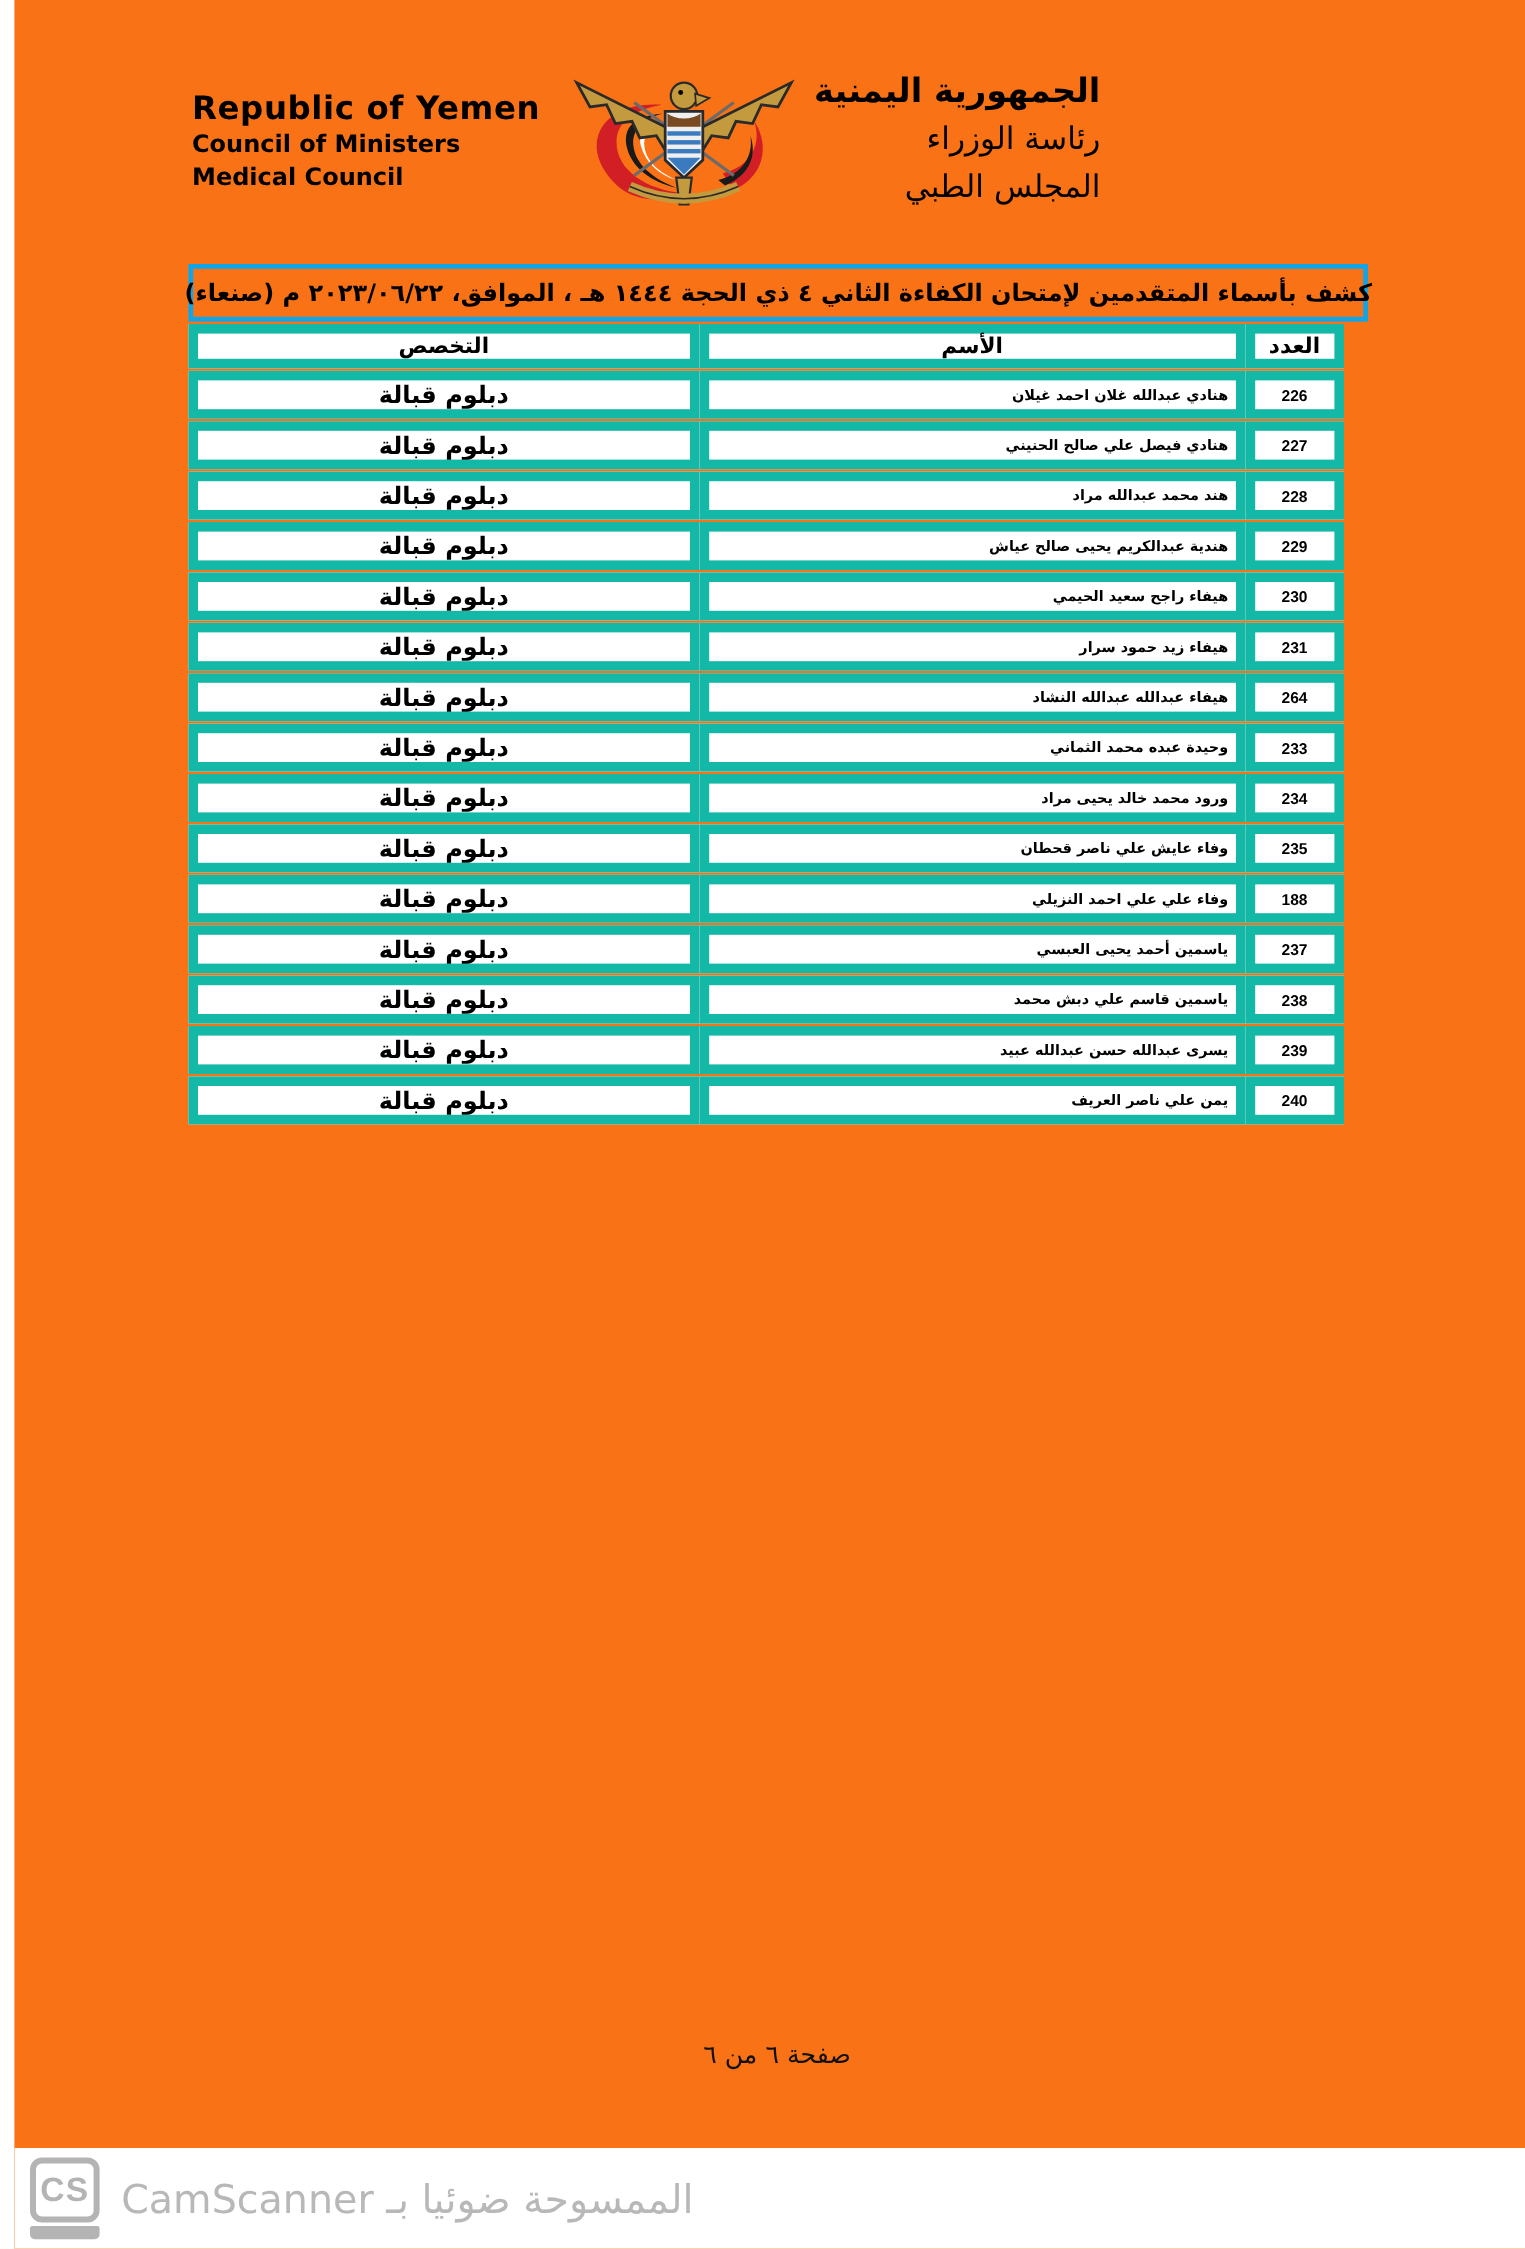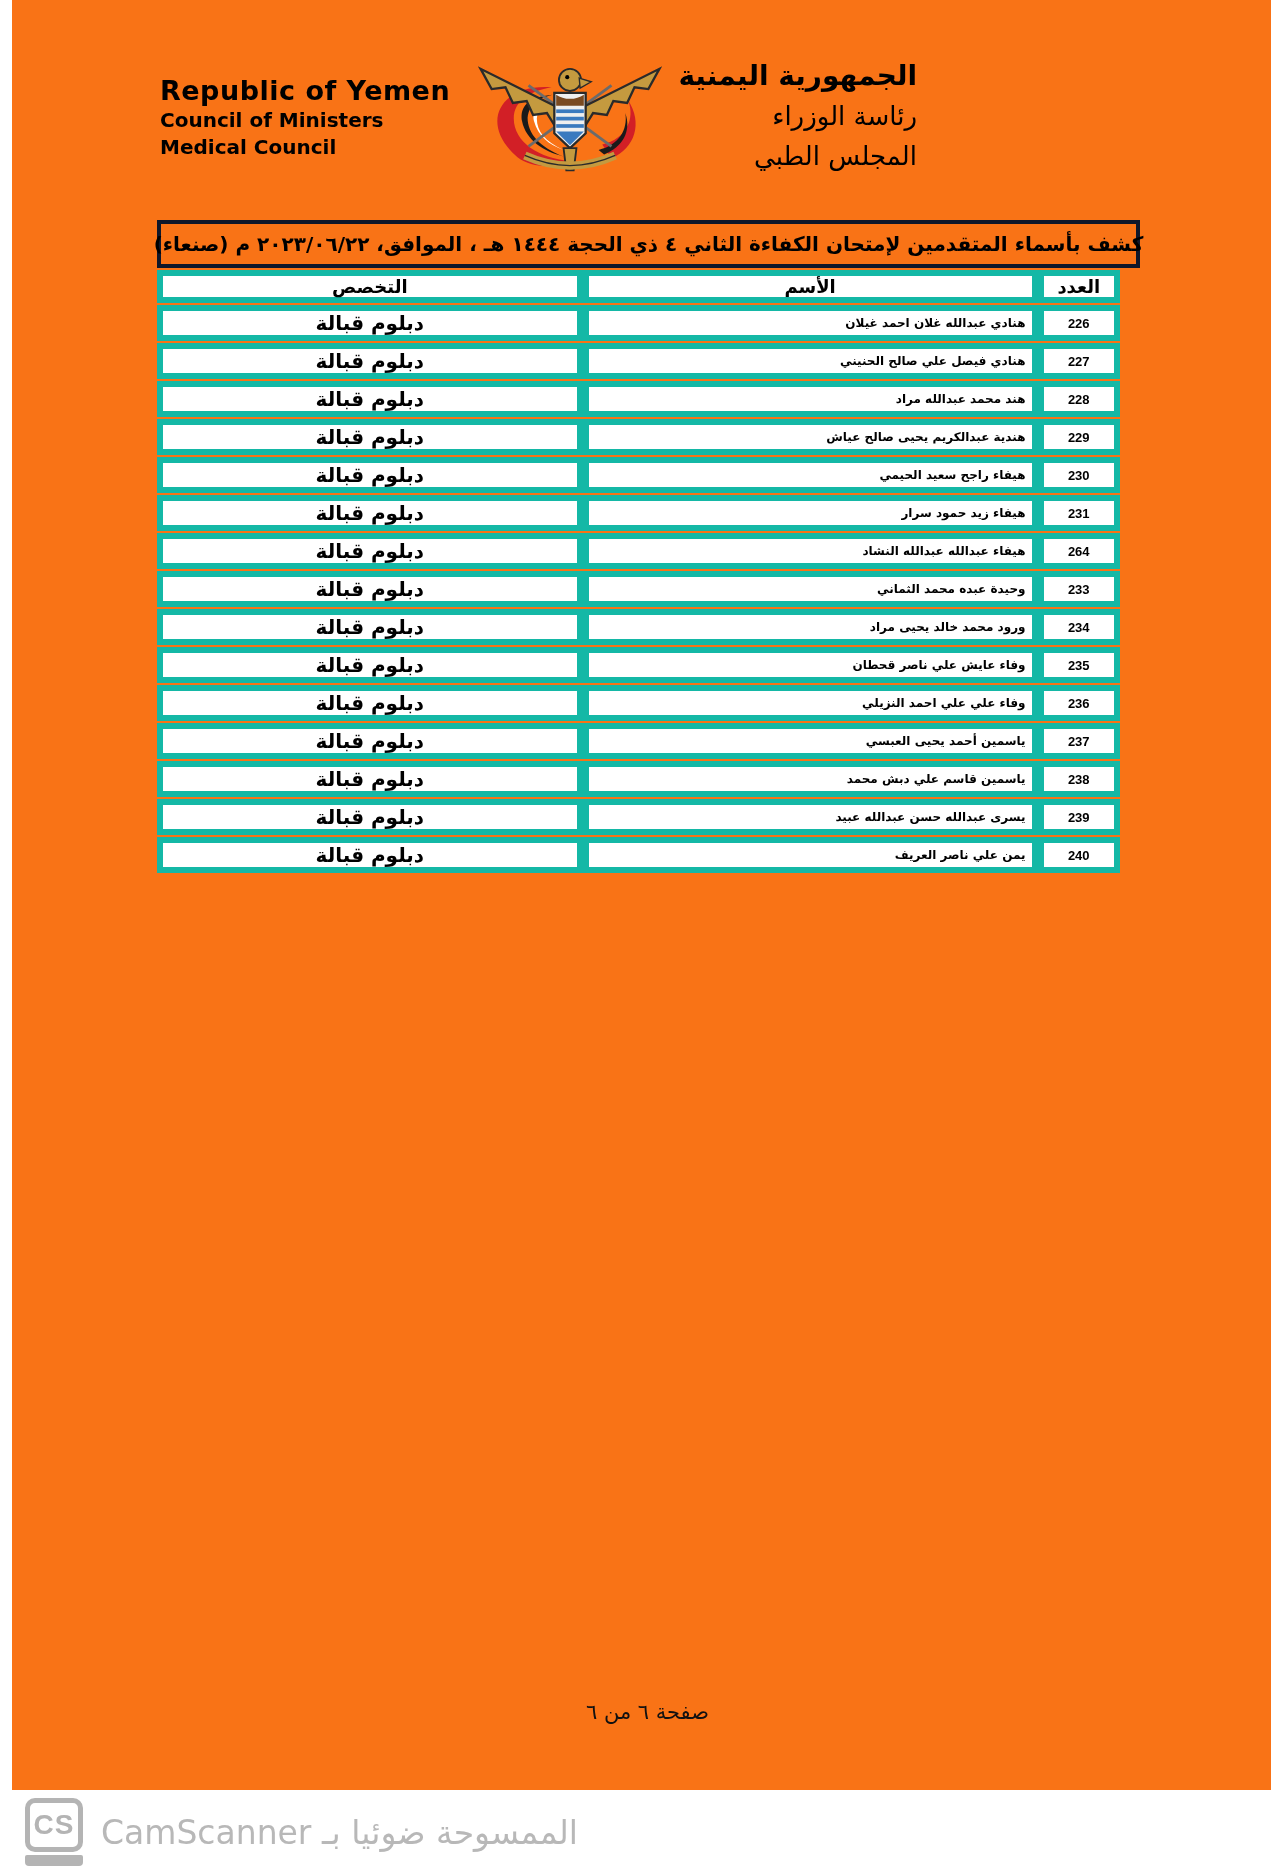--- a/index.html
+++ b/index.html
@@ -13,29 +13,29 @@
   .header-en { position:absolute; left:148px; top:74px; text-align:left; }
   .header-en .en1 { font-size:27px; font-weight:bold; line-height:33px; letter-spacing:0.5px; }
   .header-en .en2 { font-size:20px; font-weight:bold; line-height:27px; }
   .emblem { position:absolute; left:452px; top:54px; width:212px; height:120px; }
   .header-ar { position:absolute; right:366px; top:56px; text-align:right; direction:rtl; }
   .header-ar .ar1 { font-size:28px; font-weight:bold; line-height:40px; }
   .header-ar .ar2 { font-size:26px; font-weight:normal; line-height:40px; }
   
   .title-box {
     position:absolute; left:145px; top:220px; width:983px; height:48px;
-    border:4px solid #0f172a; box-sizing:border-box; direction:rtl;
+    border:4px solid #0ea5e9; box-sizing:border-box; direction:rtl;
     display:flex; align-items:center; justify-content:center;
     font-size:20px; font-weight:bold; white-space:nowrap;
   }
   
   .table-wrap { position:absolute; left:145px; top:268px; width:963px; }
   table.roster { border-collapse:separate; border-spacing:0 2px; width:100%; direction:rtl; }
   table.roster th, table.roster td {
-    border:6px solid #14b8a6; box-sizing:border-box; background:#fff;
+    border:8px solid #14b8a6; box-sizing:border-box; background:#fff;
     padding:0 6px; vertical-align:middle;
   }
   th.col-num, td.col-num  { width:82px;  text-align:center; }
   th.col-name,td.col-name { width:452px; }
   th.col-spec,td.col-spec { width:423px; text-align:center; }
   table.roster th { height:30px; font-size:18px; font-weight:bold; text-align:center; }
   table.roster td { height:31px; }
   td.col-num  { font-family:"Liberation Sans",sans-serif; font-size:13px; font-weight:bold; }
   td.col-name { font-size:12px; font-weight:bold; text-align:right; }
   td.col-spec { font-size:20px; font-weight:bold; }
@@ -180,21 +180,21 @@
             <td class="col-spec">دبلوم قبالة</td>
           </tr>
 
           <tr class="data-row">
             <td class="col-num">235</td>
             <td class="col-name">وفاء عايش علي ناصر قحطان</td>
             <td class="col-spec">دبلوم قبالة</td>
           </tr>
 
           <tr class="data-row">
-            <td class="col-num">236</td>
+            <td class="col-num">188</td>
             <td class="col-name">وفاء علي علي احمد النزيلي</td>
             <td class="col-spec">دبلوم قبالة</td>
           </tr>
 
           <tr class="data-row">
             <td class="col-num">237</td>
             <td class="col-name">ياسمين أحمد يحيى العبسي</td>
             <td class="col-spec">دبلوم قبالة</td>
           </tr>
 

